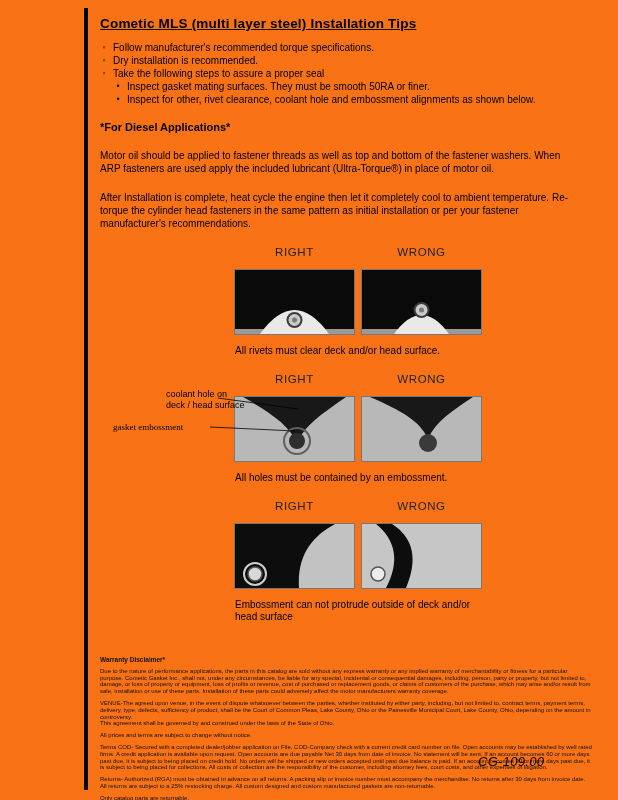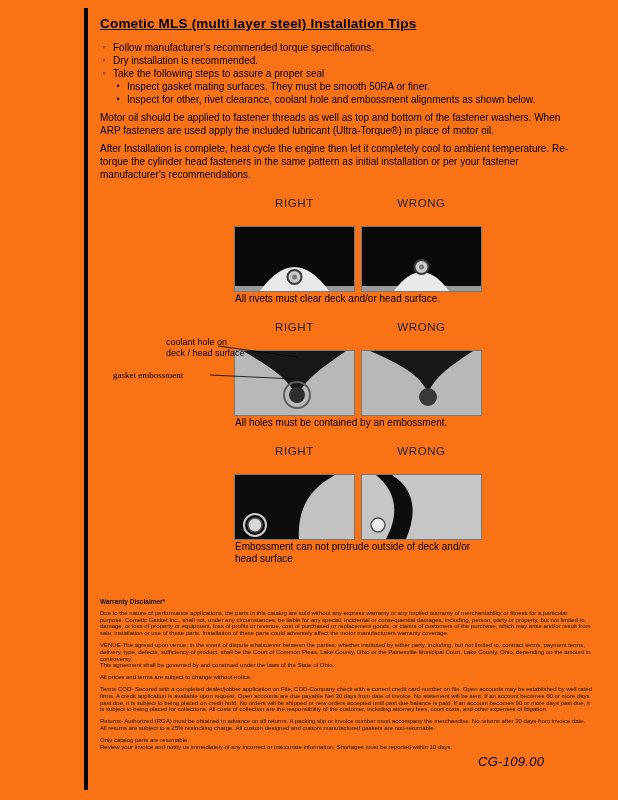--- a/index.html
+++ b/index.html
@@ -18,27 +18,27 @@
     position:absolute;left:100px;top:16px;width:492px;
   }
   .doc-title{
     font-size:13.5px;font-weight:bold;text-decoration:underline;
     margin:0 0 10px 0;letter-spacing:0.2px;
   }
   .bullet-row{display:flex;gap:5px;font-size:10px;line-height:13px;align-items:flex-start;}
   .bullet-glyph{width:8px;flex:0 0 8px;text-align:center;font-size:9px;}
   .sub{margin-left:14px;}
   .diesel-heading{margin-top:15px;font-size:11px;font-weight:bold;}
-  .para{margin-top:5px;font-size:10px;line-height:13px;width:478px;}
+  .para{margin-top:16px;font-size:10px;line-height:13px;width:478px;}
   .fig-block{position:relative;margin:16px 0 0 135px;width:246px;}
   .fig-cols{display:flex;gap:8px;}
   .fig-col{width:119px;}
-  .fig-label{text-align:center;font-size:11.5px;color:#222;letter-spacing:0.6px;margin-bottom:18px;}
+  .fig-label{text-align:center;font-size:11.5px;color:#222;letter-spacing:0.6px;margin-bottom:12px;}
   svg.fig-img{display:block;width:119px;height:64px;background:#c8c8c8;outline:1px solid #777;}
-  .fig-caption{font-size:10px;line-height:12px;margin-top:2px;}
+  .fig-caption{font-size:10px;line-height:12px;margin-top:11px;}
   .ann{position:absolute;font-size:9px;line-height:10.5px;white-space:pre-line;color:#000;}
   .ann-coolant{left:-112px;top:16px;width:102px;margin-left:43px;}
   .ann-emboss{left:-122px;top:49px;width:112px;font-family:Liberation Serif, serif;}
   .ann-lines{position:absolute;left:-120px;top:0;width:250px;height:85px;pointer-events:none;}
   .legal{margin-top:34px;width:492px;font-size:6px;line-height:6.8px;color:#111;}
   .legal-heading{font-weight:bold;font-size:6.5px;margin-bottom:4px;}
   .legal p{margin:0 0 5px 0;white-space:pre-line;}
   .doc-number{
     position:absolute;left:478px;top:754px;font-size:13px;letter-spacing:0.3px;font-style:italic;
   }
@@ -69,20 +69,21 @@
       <div class="bullet-row sub">
         <span class="bullet-glyph">•</span>
         <span>Inspect gasket mating surfaces.  They must be smooth 50RA or finer.</span>
       </div>
       <div class="bullet-row sub">
         <span class="bullet-glyph">•</span>
         <span>Inspect for other, rivet clearance, coolant hole and embossment alignments as shown below.</span>
       </div>
     </div>
 
+    <div class="diesel-heading">*For Diesel Applications*</div>
     <div class="para">Motor oil should be applied to fastener threads as well as top and bottom of the fastener washers. When ARP fasteners are used apply the included lubricant (Ultra-Torque®) in place of motor oil.</div>
     <div class="para">After Installation is complete, heat cycle the engine then let it completely cool to ambient temperature. Re-torque the cylinder head fasteners in the same pattern as initial installation or per your fastener manufacturer's recommendations.</div>
 
     <div class="fig-block">
       <div class="fig-cols">
         <div class="fig-col">
           <div class="fig-label">RIGHT</div>
           <svg class="fig-img" viewBox="0 0 119 64">
             <rect x="0" y="0" width="119" height="64" fill="#0a0a0a"></rect>
             <rect x="0" y="59" width="119" height="5" fill="#9a9a9a"></rect>

